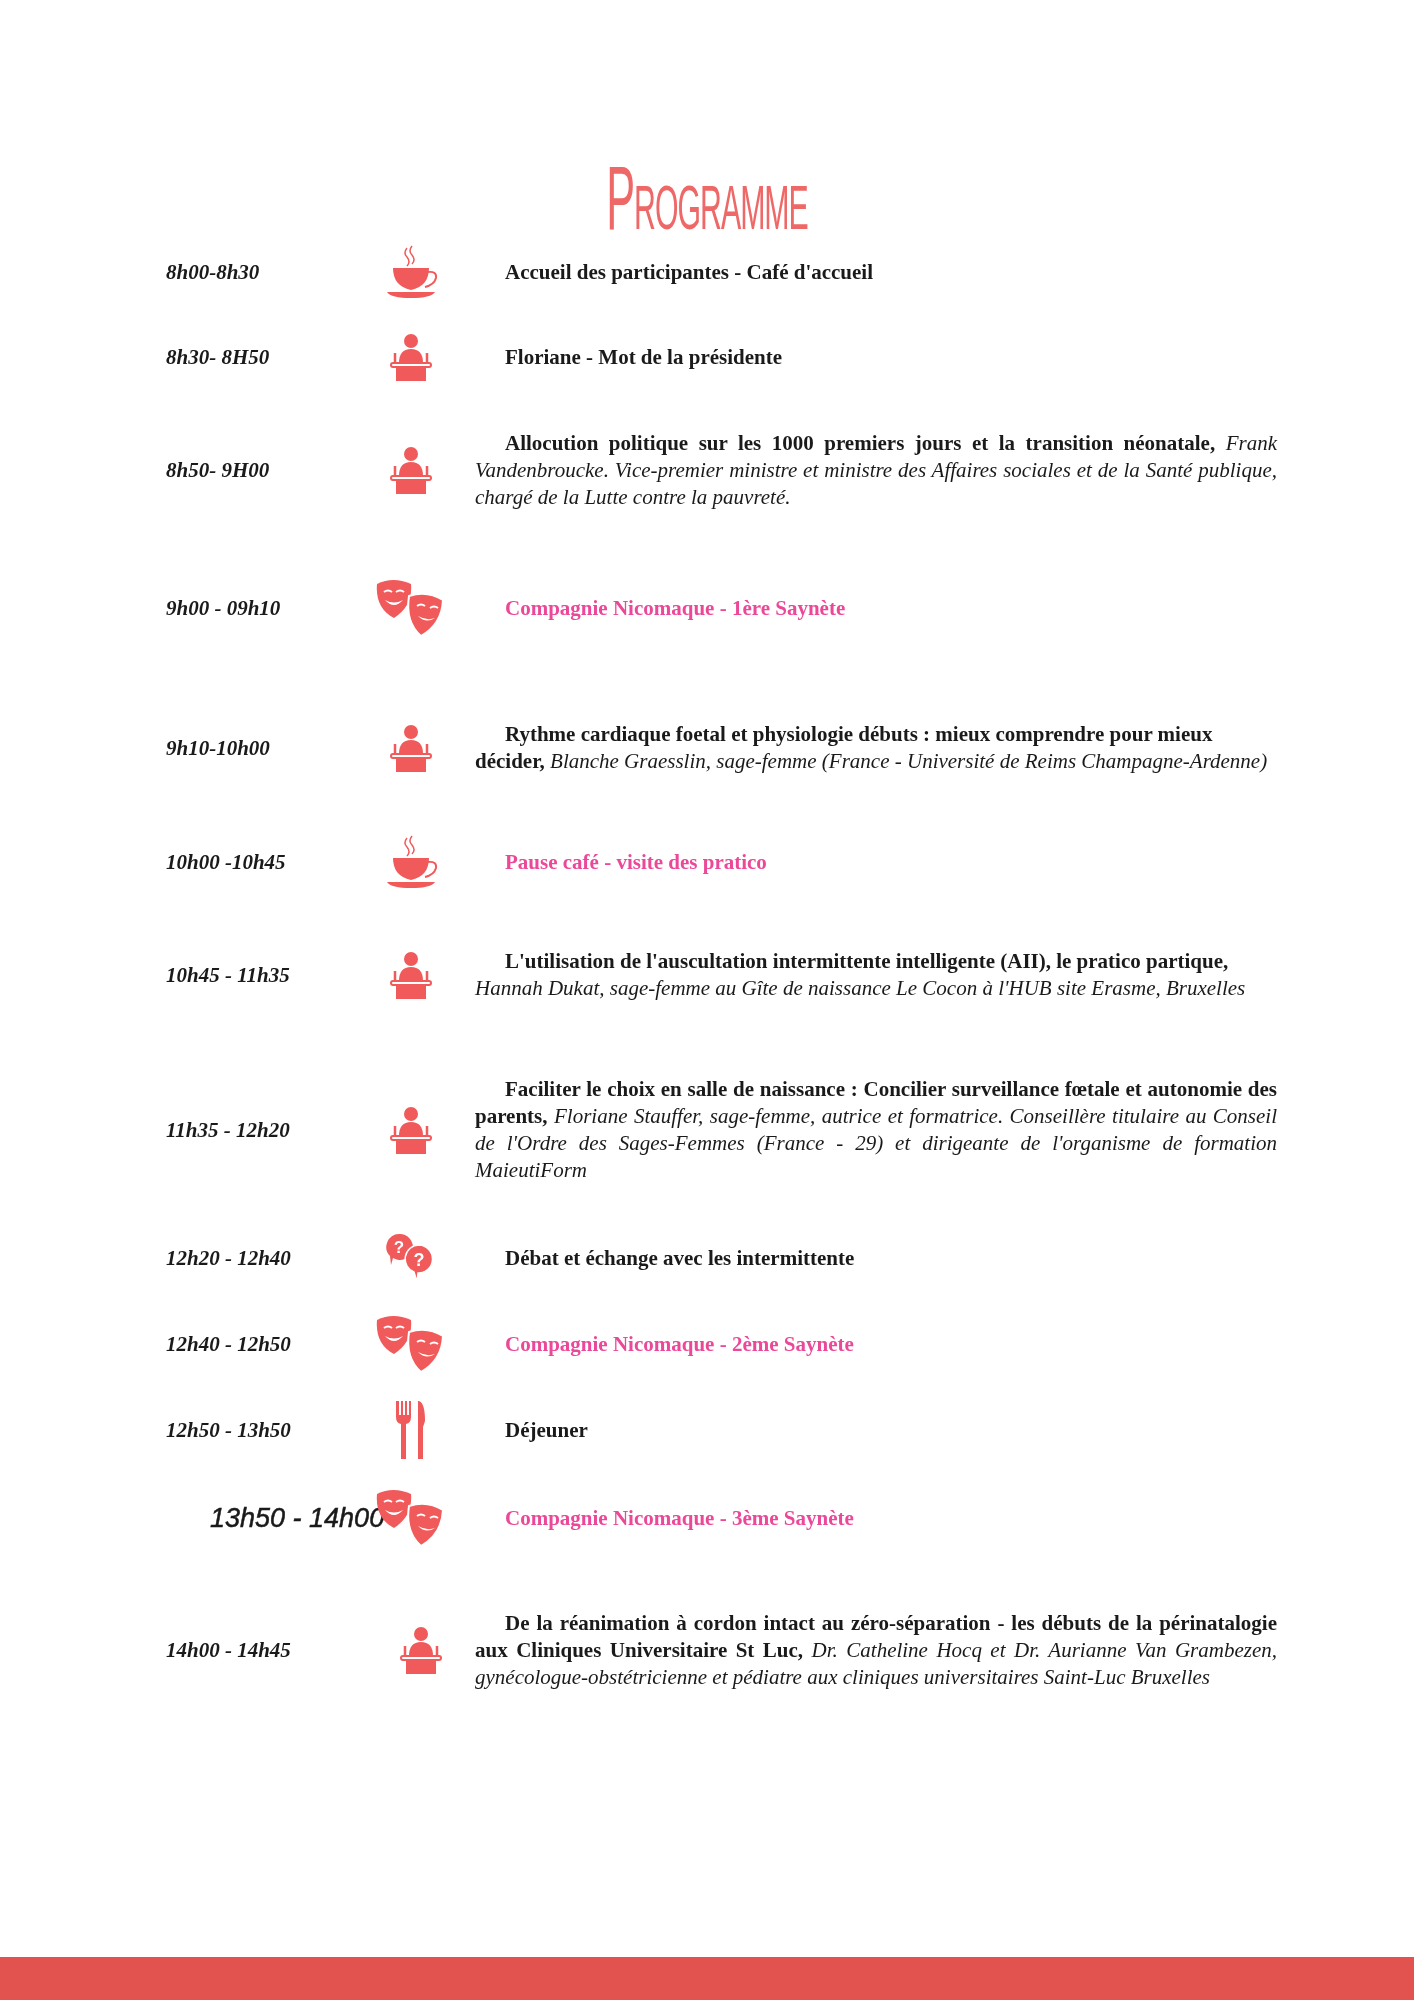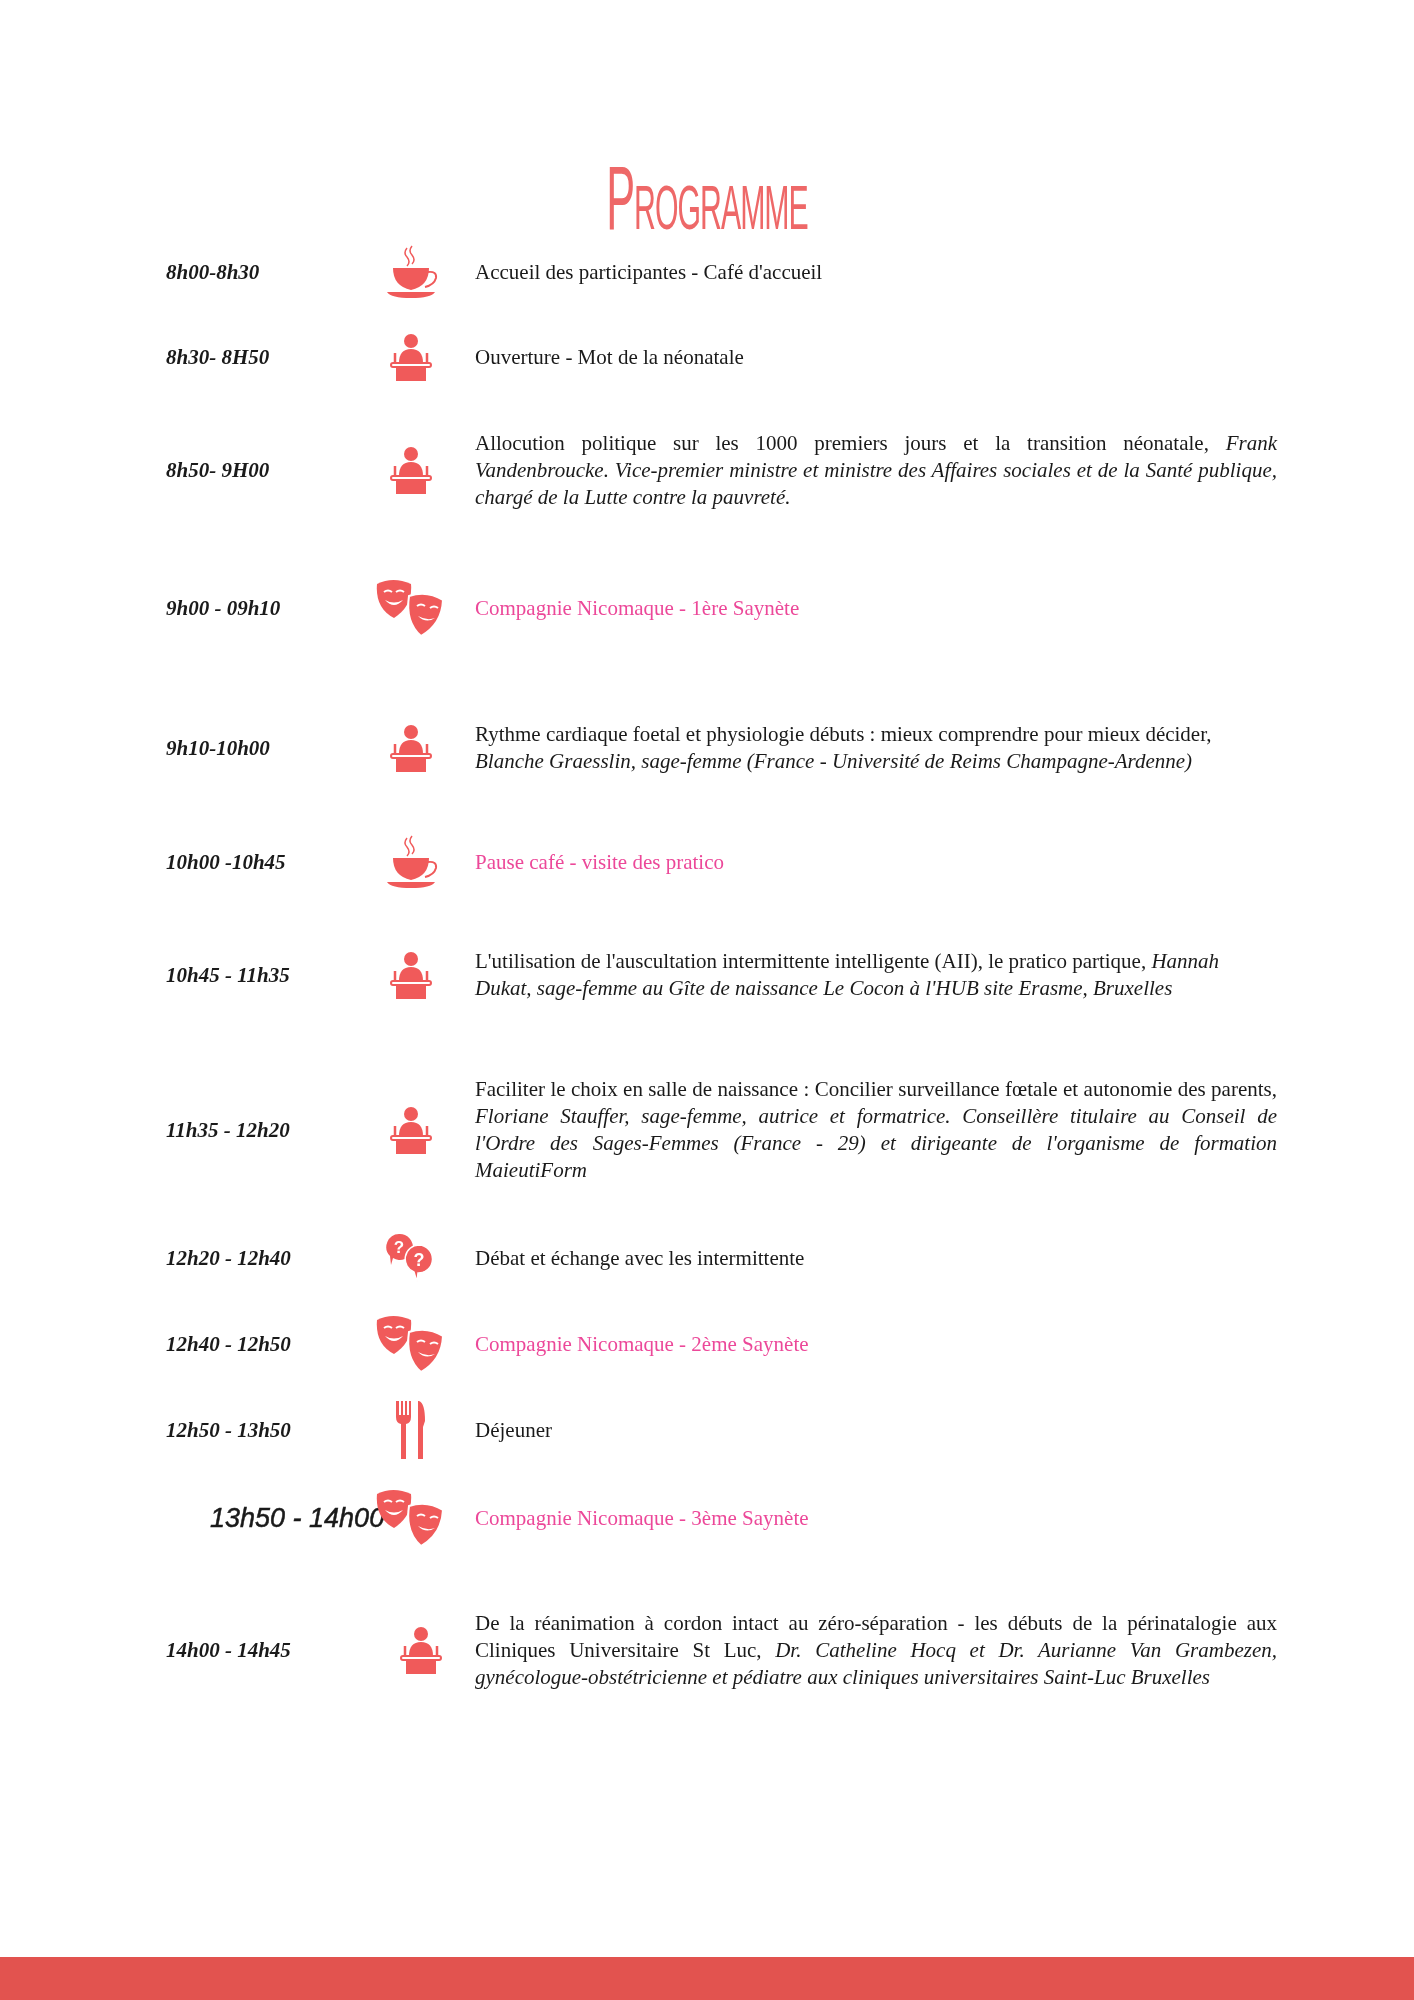--- a/index.html
+++ b/index.html
@@ -39,21 +39,21 @@
       transform: translateY(-50%);
       display: flex; align-items: center; justify-content: center;
     }
     .icon svg { display: block; }
     .desc {
       position: absolute; left: 475px; width: 802px;
       font-size: 21px; line-height: 27px;
       transform: translateY(-50%);
     }
     .desc.justify { text-align: justify; text-align-last: left; }
-    .desc .b { font-weight: normal; }
+    .desc .b { font-weight: bold; margin-left: 30px; }
     .desc .i { font-style: italic; }
     .desc.accent .b { color: #ec4899; }
     .bottom-bar {
       position: absolute; left: 0; top: 1957px; width: 1414px; height: 43px;
       background: #e2534f;
     }
   </style>
 </head>
 <body>
 
@@ -78,21 +78,21 @@
     <div class="time">8h30- 8H50</div>
     <div class="icon">
         <svg width="46" height="48" viewBox="0 0 46 48">
           <circle cx="23" cy="8" r="7" fill="#f05a5a"></circle>
           <path d="M11 30 q0 -14 12 -14 q12 0 12 14z" fill="#f05a5a"></path>
           <path d="M7 20 v10 M39 20 v10" stroke="#f05a5a" stroke-width="2.5"></path>
           <rect x="3" y="30" width="40" height="4" rx="2" fill="none" stroke="#f05a5a" stroke-width="2"></rect>
           <rect x="8" y="35" width="30" height="13" fill="#f05a5a"></rect>
         </svg>
       </div>
-    <div class="desc"><span class="b">Ouverture - Mot de la néonatale</span></div>
+    <div class="desc"><span class="b">Floriane - Mot de la présidente</span></div>
   </div>
 
   <div class="row" style="top:470px">
     <div class="time">8h50- 9H00</div>
     <div class="icon">
         <svg width="46" height="48" viewBox="0 0 46 48">
           <circle cx="23" cy="8" r="7" fill="#f05a5a"></circle>
           <path d="M11 30 q0 -14 12 -14 q12 0 12 14z" fill="#f05a5a"></path>
           <path d="M7 20 v10 M39 20 v10" stroke="#f05a5a" stroke-width="2.5"></path>
           <rect x="3" y="30" width="40" height="4" rx="2" fill="none" stroke="#f05a5a" stroke-width="2"></rect>

